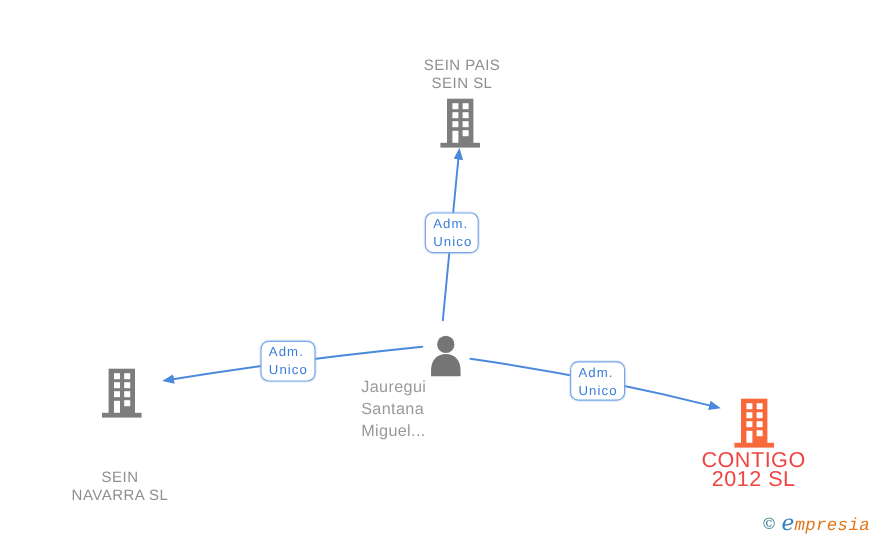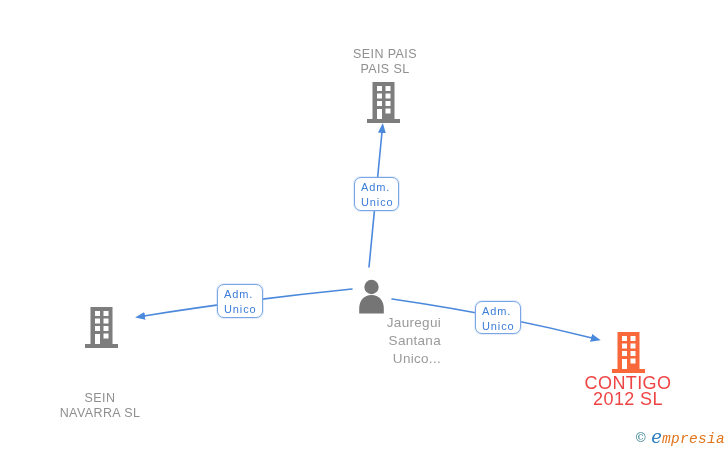--- a/index.html
+++ b/index.html
@@ -12,21 +12,21 @@
   .edge{stroke:#4b89dc;stroke-width:1.6;fill:none;stroke-linecap:round;}
 
   .node{position:absolute;text-align:center;}
   .company-label{
     font-size:12.5px;line-height:15px;color:#8f8f8f;letter-spacing:0.4px;
     width:140px;text-align:center;position:absolute;
   }
   .company-label.bold{font-weight:normal;font-size:18px;color:#ef4444;line-height:16px;}
   .person-label{
     font-size:13.5px;line-height:18px;color:#9a9a9a;letter-spacing:0.3px;
-    width:140px;text-align:right;position:absolute;
+    width:140px;text-align:left;position:absolute;
   }
   .icon-wrap{position:absolute;}
 
   .edge-label{
     position:absolute;background:#ffffff;border:1.5px solid #7aa6e6;border-radius:7px;
     color:#3c7dd9;font-size:11px;line-height:14.5px;letter-spacing:0.9px;
     padding:2px 2px 2px 6px;box-sizing:border-box;text-align:left;
     box-shadow:0 0 0 1px rgba(140,180,235,0.25);
   }
 
@@ -50,21 +50,21 @@
       </marker>
     </defs>
     <path class="edge" d="M 369 267 L 382 132" marker-end="url(#arrow)"></path>
     <path class="edge" d="M 352 289 Q 243 300 144 316" marker-end="url(#arrow)"></path>
     <path class="edge" d="M 392 299 Q 496 314 592 338" marker-end="url(#arrow)"></path>
   </svg>
 
   <div class="node">
     <div class="company-label" style="left:315px;top:47px;">
       <div>SEIN PAIS</div>
-      <div>PAIS SL</div>
+      <div>SEIN SL</div>
     </div>
     <div class="icon-wrap" style="left:365px;top:82px;">
       <svg width="37" height="42" viewBox="0 0 37 42">
         <rect x="2" y="37" width="33" height="4" fill="#7d7d7d"></rect>
         <rect x="7.5" y="0" width="22" height="38" fill="#7d7d7d"></rect>
         <rect x="12" y="4" width="5" height="5" fill="#ffffff"></rect>
         <rect x="20.5" y="4" width="5" height="5" fill="#ffffff"></rect>
         <rect x="12" y="11.5" width="5" height="5" fill="#ffffff"></rect>
         <rect x="20.5" y="11.5" width="5" height="5" fill="#ffffff"></rect>
         <rect x="12" y="19" width="5" height="5" fill="#ffffff"></rect>
@@ -120,21 +120,21 @@
   <div class="node">
     <div class="icon-wrap" style="left:356px;top:279px;">
       <svg width="31" height="36" viewBox="0 0 31 36">
         <circle cx="15.5" cy="8" r="7.2" fill="#757575"></circle>
         <path d="M15.5 16 C 8 16 3.2 21.5 3.2 29.5 L 3.2 34.5 L 27.8 34.5 L 27.8 29.5 C 27.8 21.5 23 16 15.5 16 z" fill="#757575"></path>
       </svg>
     </div>
     <div class="person-label" style="left:301px;top:314px;">
       <div>Jauregui</div>
       <div>Santana</div>
-      <div>Unico...</div>
+      <div>Miguel...</div>
     </div>
   </div>
 
   <div class="edge-label" style="left:354px;top:177px;width:45px;height:34px;">
     <div>Adm.</div>
     <div>Unico</div>
   </div>
   <div class="edge-label" style="left:217px;top:284px;width:46px;height:34px;">
     <div>Adm.</div>
     <div>Unico</div>

